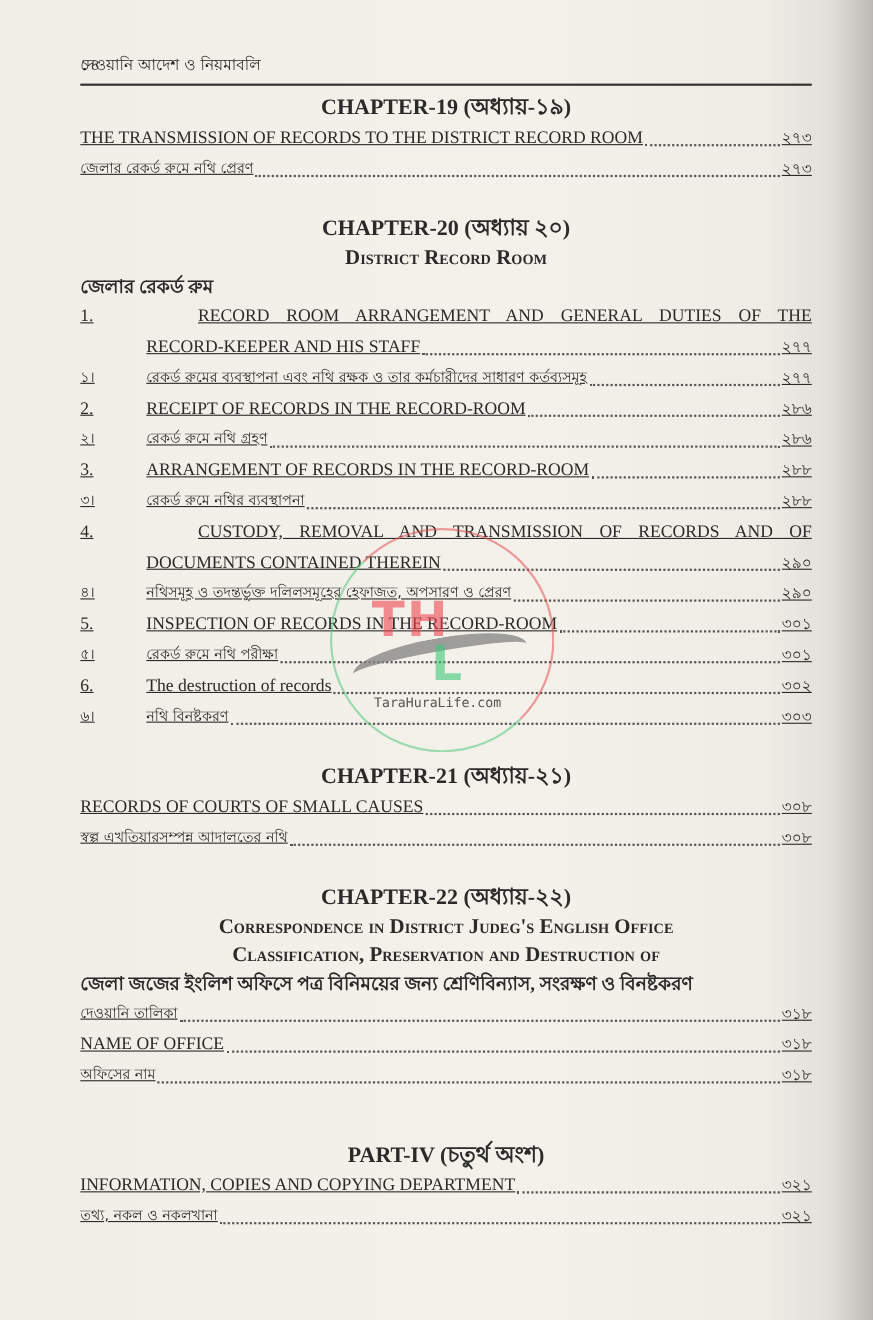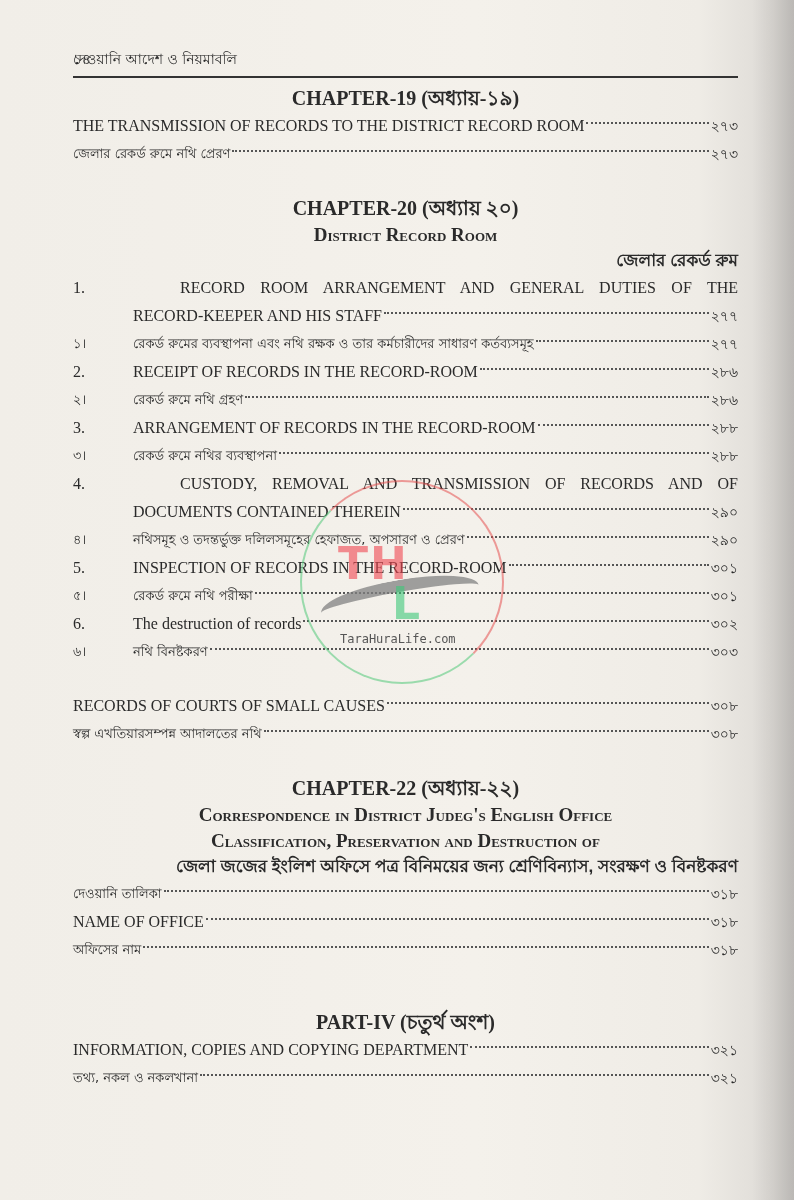--- a/index.html
+++ b/index.html
@@ -9,22 +9,22 @@
     background:linear-gradient(90deg,#f1eee8 0%,#f4f1eb 60%,#efece6 88%,#e4e1dc 94%,#d9d6d2 100%);}
   .gutter-shadow{position:absolute;right:0;top:0;width:42px;height:1200px;
     background:linear-gradient(90deg,rgba(0,0,0,0) 0%,rgba(0,0,0,0.06) 50%,rgba(0,0,0,0.14) 100%);}
   .running-head{position:absolute;left:73px;top:48px;width:665px;height:26px;}
   .page-num{position:absolute;left:0;top:0;font-size:14px;font-family:"DejaVu Sans",sans-serif;}
   .book-title{position:absolute;left:0;right:0;top:0;font-size:14px;font-family:"DejaVu Sans",sans-serif;}
   .head-rule{position:absolute;left:73px;top:76px;width:665px;height:2px;background:#333;}
   .content{position:absolute;left:73px;top:84px;width:665px;}
   .chapter-heading{text-align:center;font-weight:bold;font-size:20px;line-height:28px;margin:0;}
   .chapter-sub{text-align:center;font-weight:bold;font-size:19px;line-height:26px;font-variant:small-caps;}
-  .chapter-sub-bn{text-align:right;font-weight:bold;font-size:17px;line-height:26px;font-family:Liberation Sans, sans-serif;}
-  .toc-row{display:flex;align-items:center;font-size:16px;line-height:28px;height:28px;white-space:nowrap;}
+  .chapter-sub-bn{text-align:left;font-weight:bold;font-size:17px;line-height:26px;font-family:Liberation Serif, serif;}
+  .toc-row{display:flex;align-items:flex-end;font-size:16px;line-height:28px;height:28px;white-space:nowrap;text-decoration:underline;}
   .toc-row .num{width:60px;flex:0 0 60px;}
   .toc-row .label{flex:0 0 auto;}
   .toc-row .leader{flex:1 1 auto;overflow:hidden;margin:0 2px 7px 2px;border-bottom:2px dotted #555;height:1px;}
   .toc-row .page{flex:0 0 auto;font-family:"DejaVu Sans",sans-serif;font-size:14px;position:static;background:none;width:auto;height:auto;}
   .toc-row.bn .label{font-family:"DejaVu Sans",sans-serif;font-size:13px;}
   .toc-row.bn .num{font-family:"DejaVu Sans",sans-serif;font-size:13px;}
   .toc-row.justify .label{text-align:justify;text-align-last:justify;flex:1 1 auto;margin-left:47px;}
   .gap-md{height:18px;}
   .gap-lg{height:26px;}
   .watermark{position:absolute;left:300px;top:480px;width:210px;height:210px;pointer-events:none;}
@@ -144,20 +144,21 @@
     </div>
     <div class="toc-row bn">
       <span class="num">৬।</span>
       <span class="label">নথি বিনষ্টকরণ</span>
       <span class="leader"></span>
       <span class="page">৩০৩</span>
     </div>
 
     <div class="gap-lg"></div>
 
+    <div class="chapter-heading">CHAPTER-21 (অধ্যায়-২১)</div>
     <div class="toc-row">
       <span class="label">RECORDS OF COURTS OF SMALL CAUSES</span>
       <span class="leader"></span>
       <span class="page">৩০৮</span>
     </div>
     <div class="toc-row bn">
       <span class="label">স্বল্প এখতিয়ারসম্পন্ন আদালতের নথি</span>
       <span class="leader"></span>
       <span class="page">৩০৮</span>
     </div>

